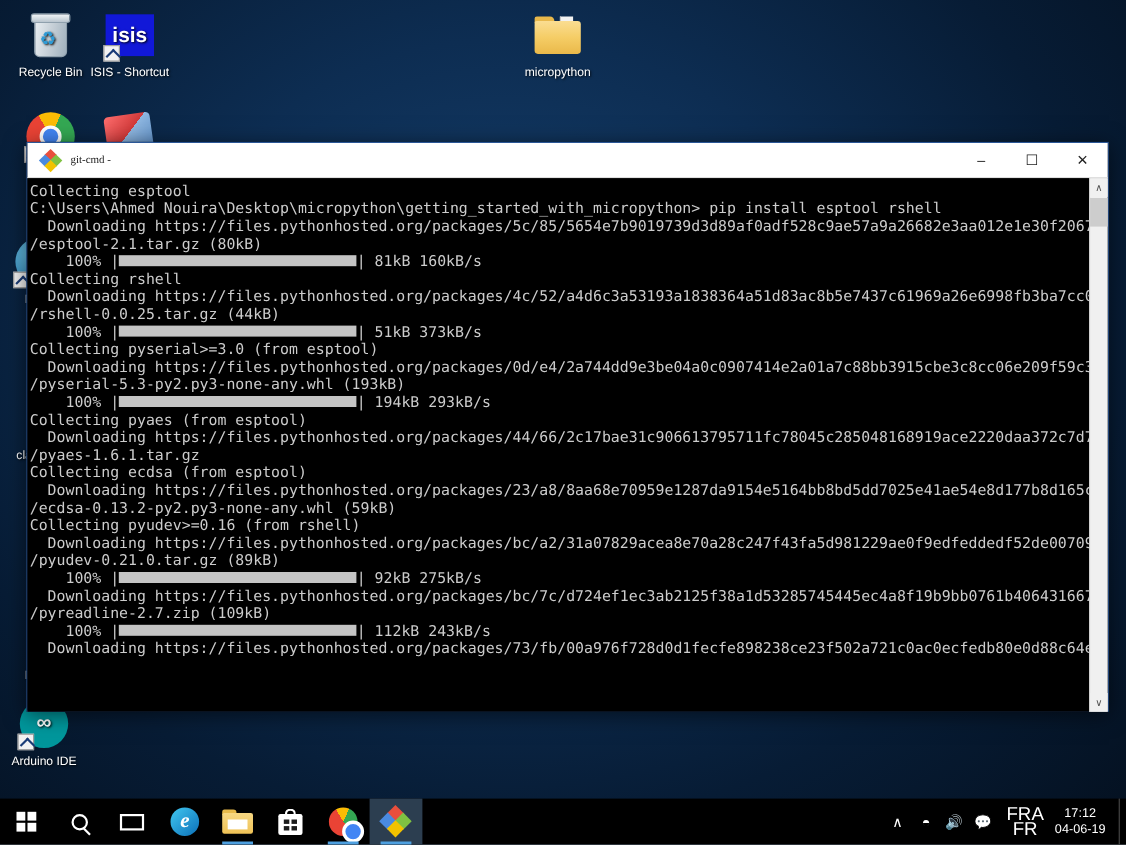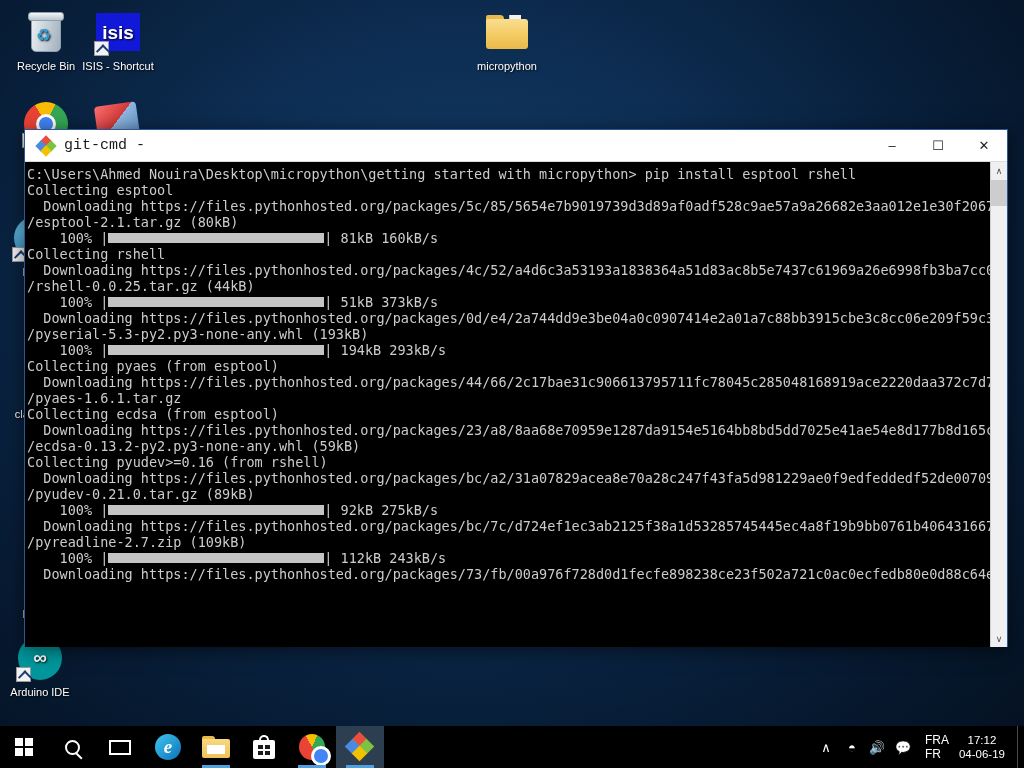--- a/index.html
+++ b/index.html
@@ -219,24 +219,24 @@
     margin-right: 9px;
     position: relative;
     flex: none;
   }
   #title-icon .d {
     position: absolute;
     width: 8px; height: 8px;
     transform: rotate(45deg);
   }
   #title-text {
-    font-size: 15px;
+    font-size: 10px;
     color: #1a1a1a;
     flex: 1;
-    font-family: Liberation Mono, monospace;
+    font-family: Liberation Serif, serif;
   }
   .win-btn {
     width: 46px;
     height: 31px;
     display: flex;
     align-items: center;
     justify-content: center;
     font-size: 13px;
     color: #222;
     background: transparent;
@@ -343,23 +343,23 @@
     color: #fff;
     font-size: 11px;
   }
   .tray-ico {
     width: 26px;
     text-align: center;
     color: #fff;
     font-size: 13px;
   }
   #lang {
-    text-align: left;
+    text-align: center;
     line-height: 14px;
-    font-size: 12px;
+    font-size: 17px;
     margin: 0 10px 0 8px;
   }
   #clock {
     text-align: center;
     line-height: 14px;
     font-size: 11.5px;
     margin-right: 12px;
   }
   #show-desktop {
     width: 6px;
@@ -558,29 +558,30 @@
         <div class="d" style="left:5px; top:10px; background:#f2c200;"></div>
       </div>
       <div id="title-text">git-cmd -</div>
       <button class="win-btn">–</button>
       <button class="win-btn">☐</button>
       <button class="win-btn close">✕</button>
     </div>
 
     <div id="console-area">
       <div id="console-text">
+          <div class="cline">Collecting esptool</div>
           <div class="cline">C:\Users\Ahmed Nouira\Desktop\micropython\getting_started_with_micropython&gt; pip install esptool rshell</div>
-          <div class="cline">Collecting esptool</div>
           <div class="cline">  Downloading https://files.pythonhosted.org/packages/5c/85/5654e7b9019739d3d89af0adf528c9ae57a9a26682e3aa012e1e30f20674</div>
           <div class="cline">/esptool-2.1.tar.gz (80kB)</div>
           <div class="cline"><span>    100% |</span><span class="pbar" style="width: 216px;"></span><span>| 81kB 160kB/s</span></div>
           <div class="cline">Collecting rshell</div>
           <div class="cline">  Downloading https://files.pythonhosted.org/packages/4c/52/a4d6c3a53193a1838364a51d83ac8b5e7437c61969a26e6998fb3ba7cc0d</div>
           <div class="cline">/rshell-0.0.25.tar.gz (44kB)</div>
           <div class="cline"><span>    100% |</span><span class="pbar" style="width: 216px;"></span><span>| 51kB 373kB/s</span></div>
+          <div class="cline">Collecting pyserial&gt;=3.0 (from esptool)</div>
           <div class="cline">  Downloading https://files.pythonhosted.org/packages/0d/e4/2a744dd9e3be04a0c0907414e2a01a7c88bb3915cbe3c8cc06e209f59c30</div>
           <div class="cline">/pyserial-5.3-py2.py3-none-any.whl (193kB)</div>
           <div class="cline"><span>    100% |</span><span class="pbar" style="width: 216px;"></span><span>| 194kB 293kB/s</span></div>
           <div class="cline">Collecting pyaes (from esptool)</div>
           <div class="cline">  Downloading https://files.pythonhosted.org/packages/44/66/2c17bae31c906613795711fc78045c285048168919ace2220daa372c7d72</div>
           <div class="cline">/pyaes-1.6.1.tar.gz</div>
           <div class="cline">Collecting ecdsa (from esptool)</div>
           <div class="cline">  Downloading https://files.pythonhosted.org/packages/23/a8/8aa68e70959e1287da9154e5164bb8bd5dd7025e41ae54e8d177b8d165c9</div>
           <div class="cline">/ecdsa-0.13.2-py2.py3-none-any.whl (59kB)</div>
           <div class="cline">Collecting pyudev&gt;=0.16 (from rshell)</div>

